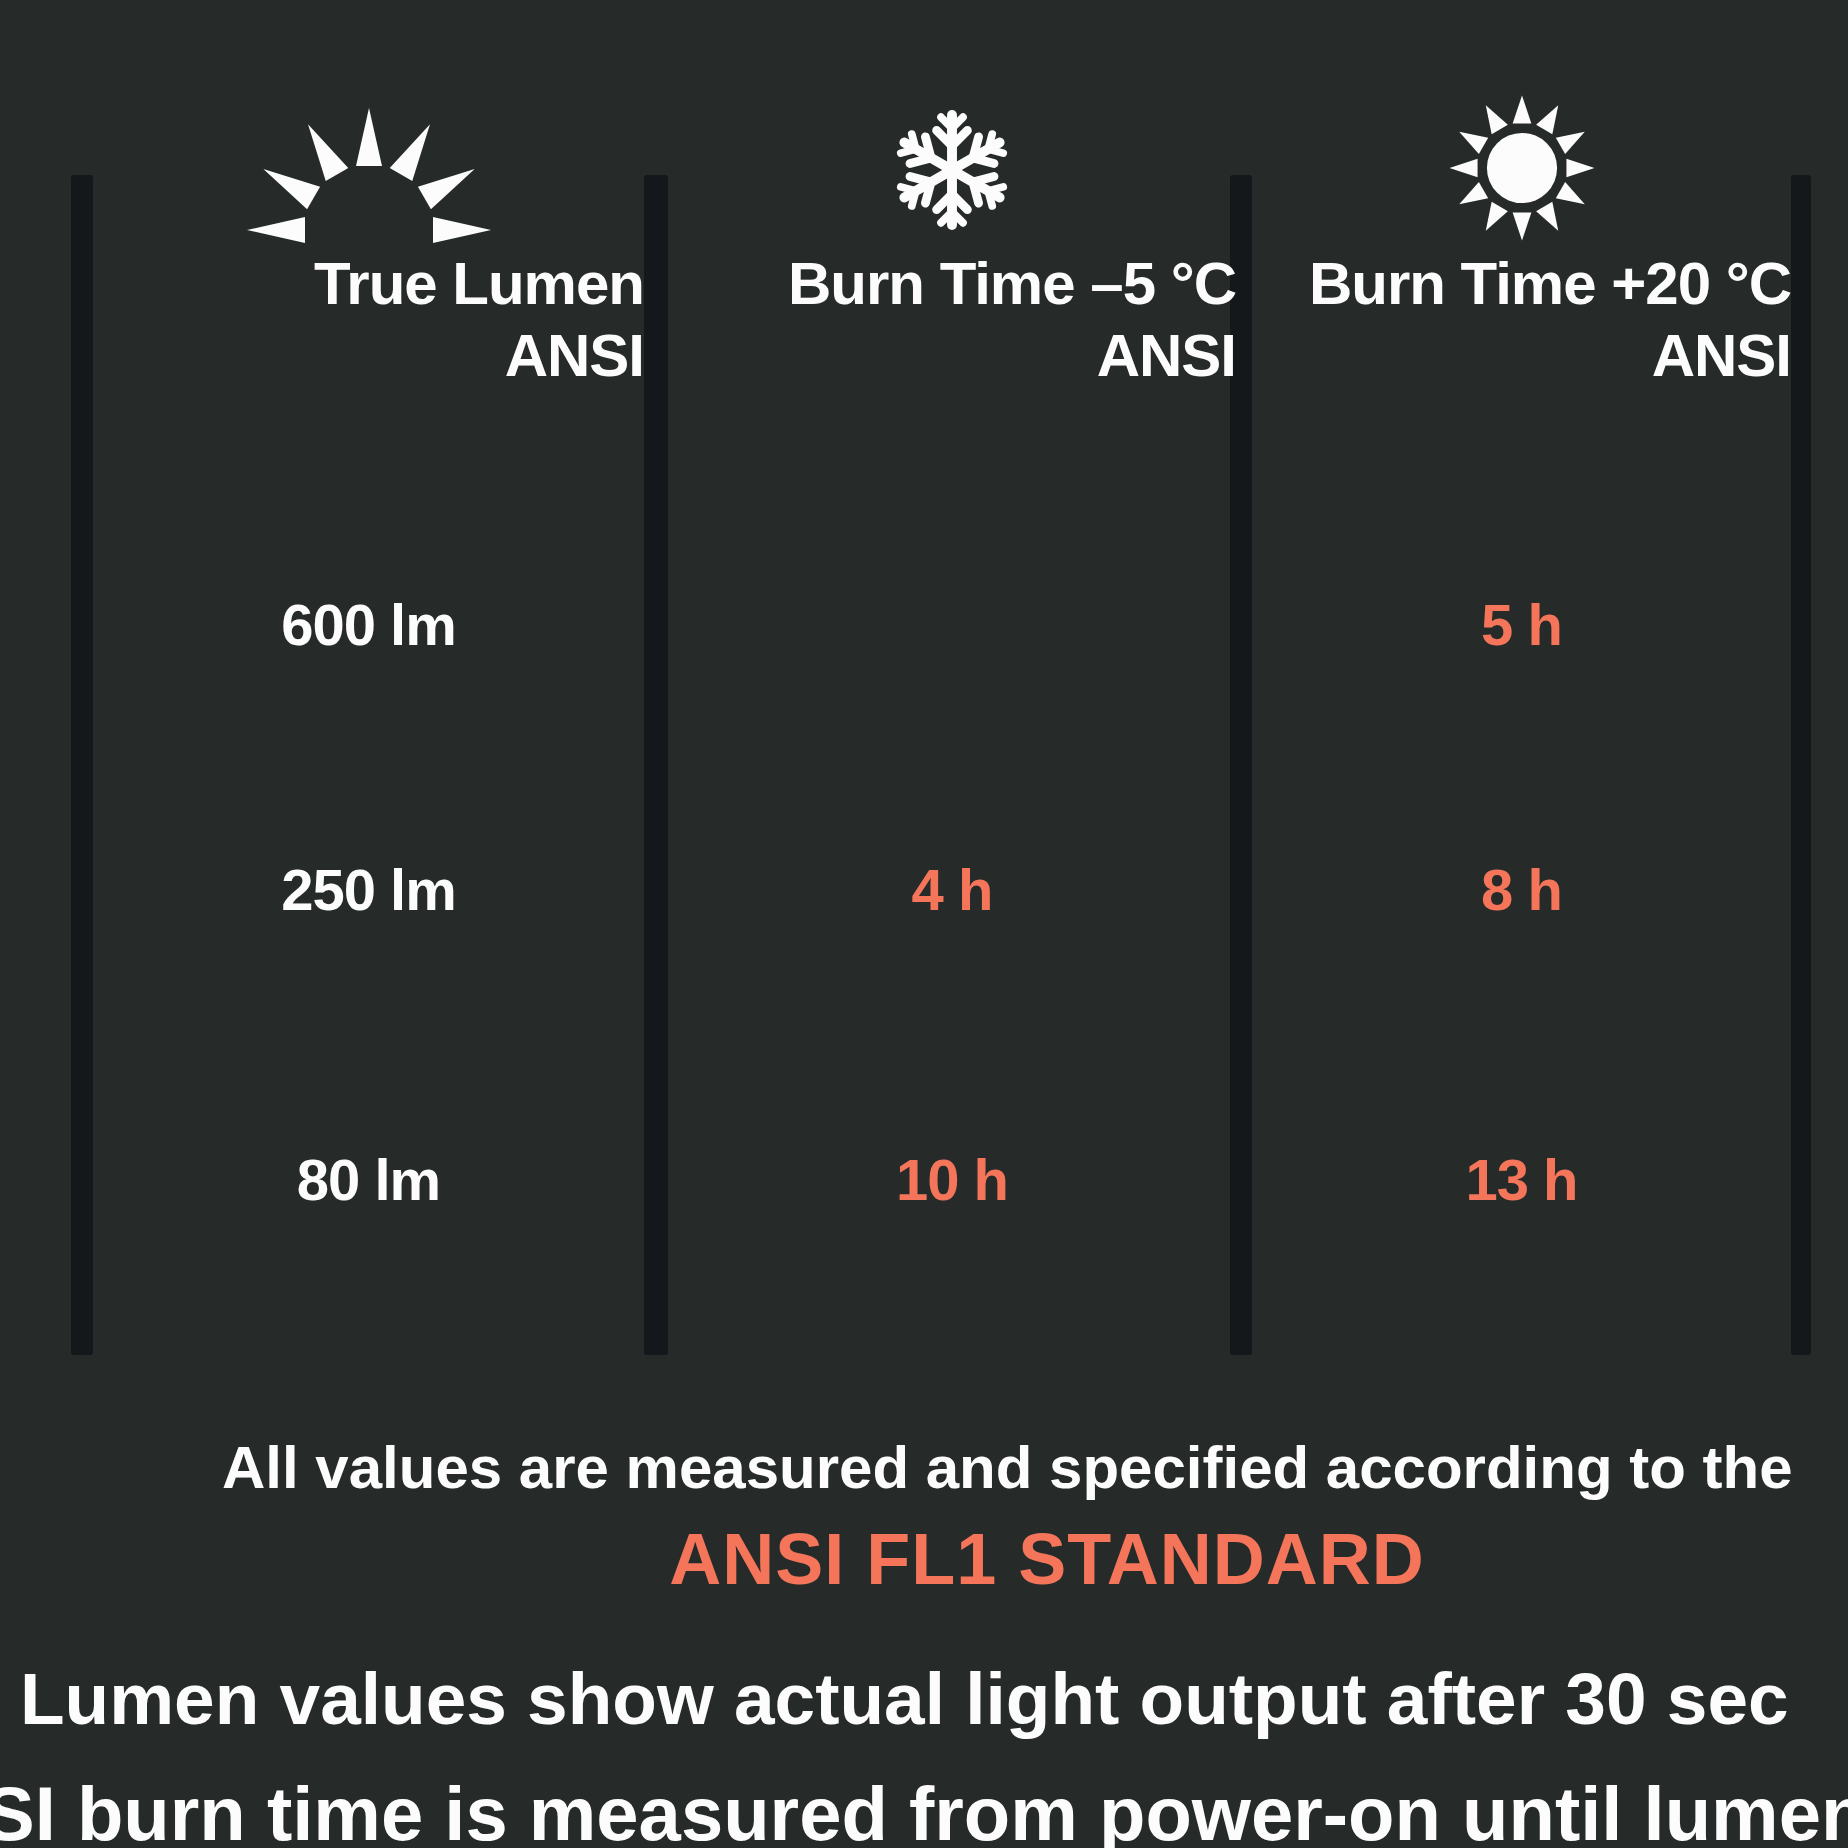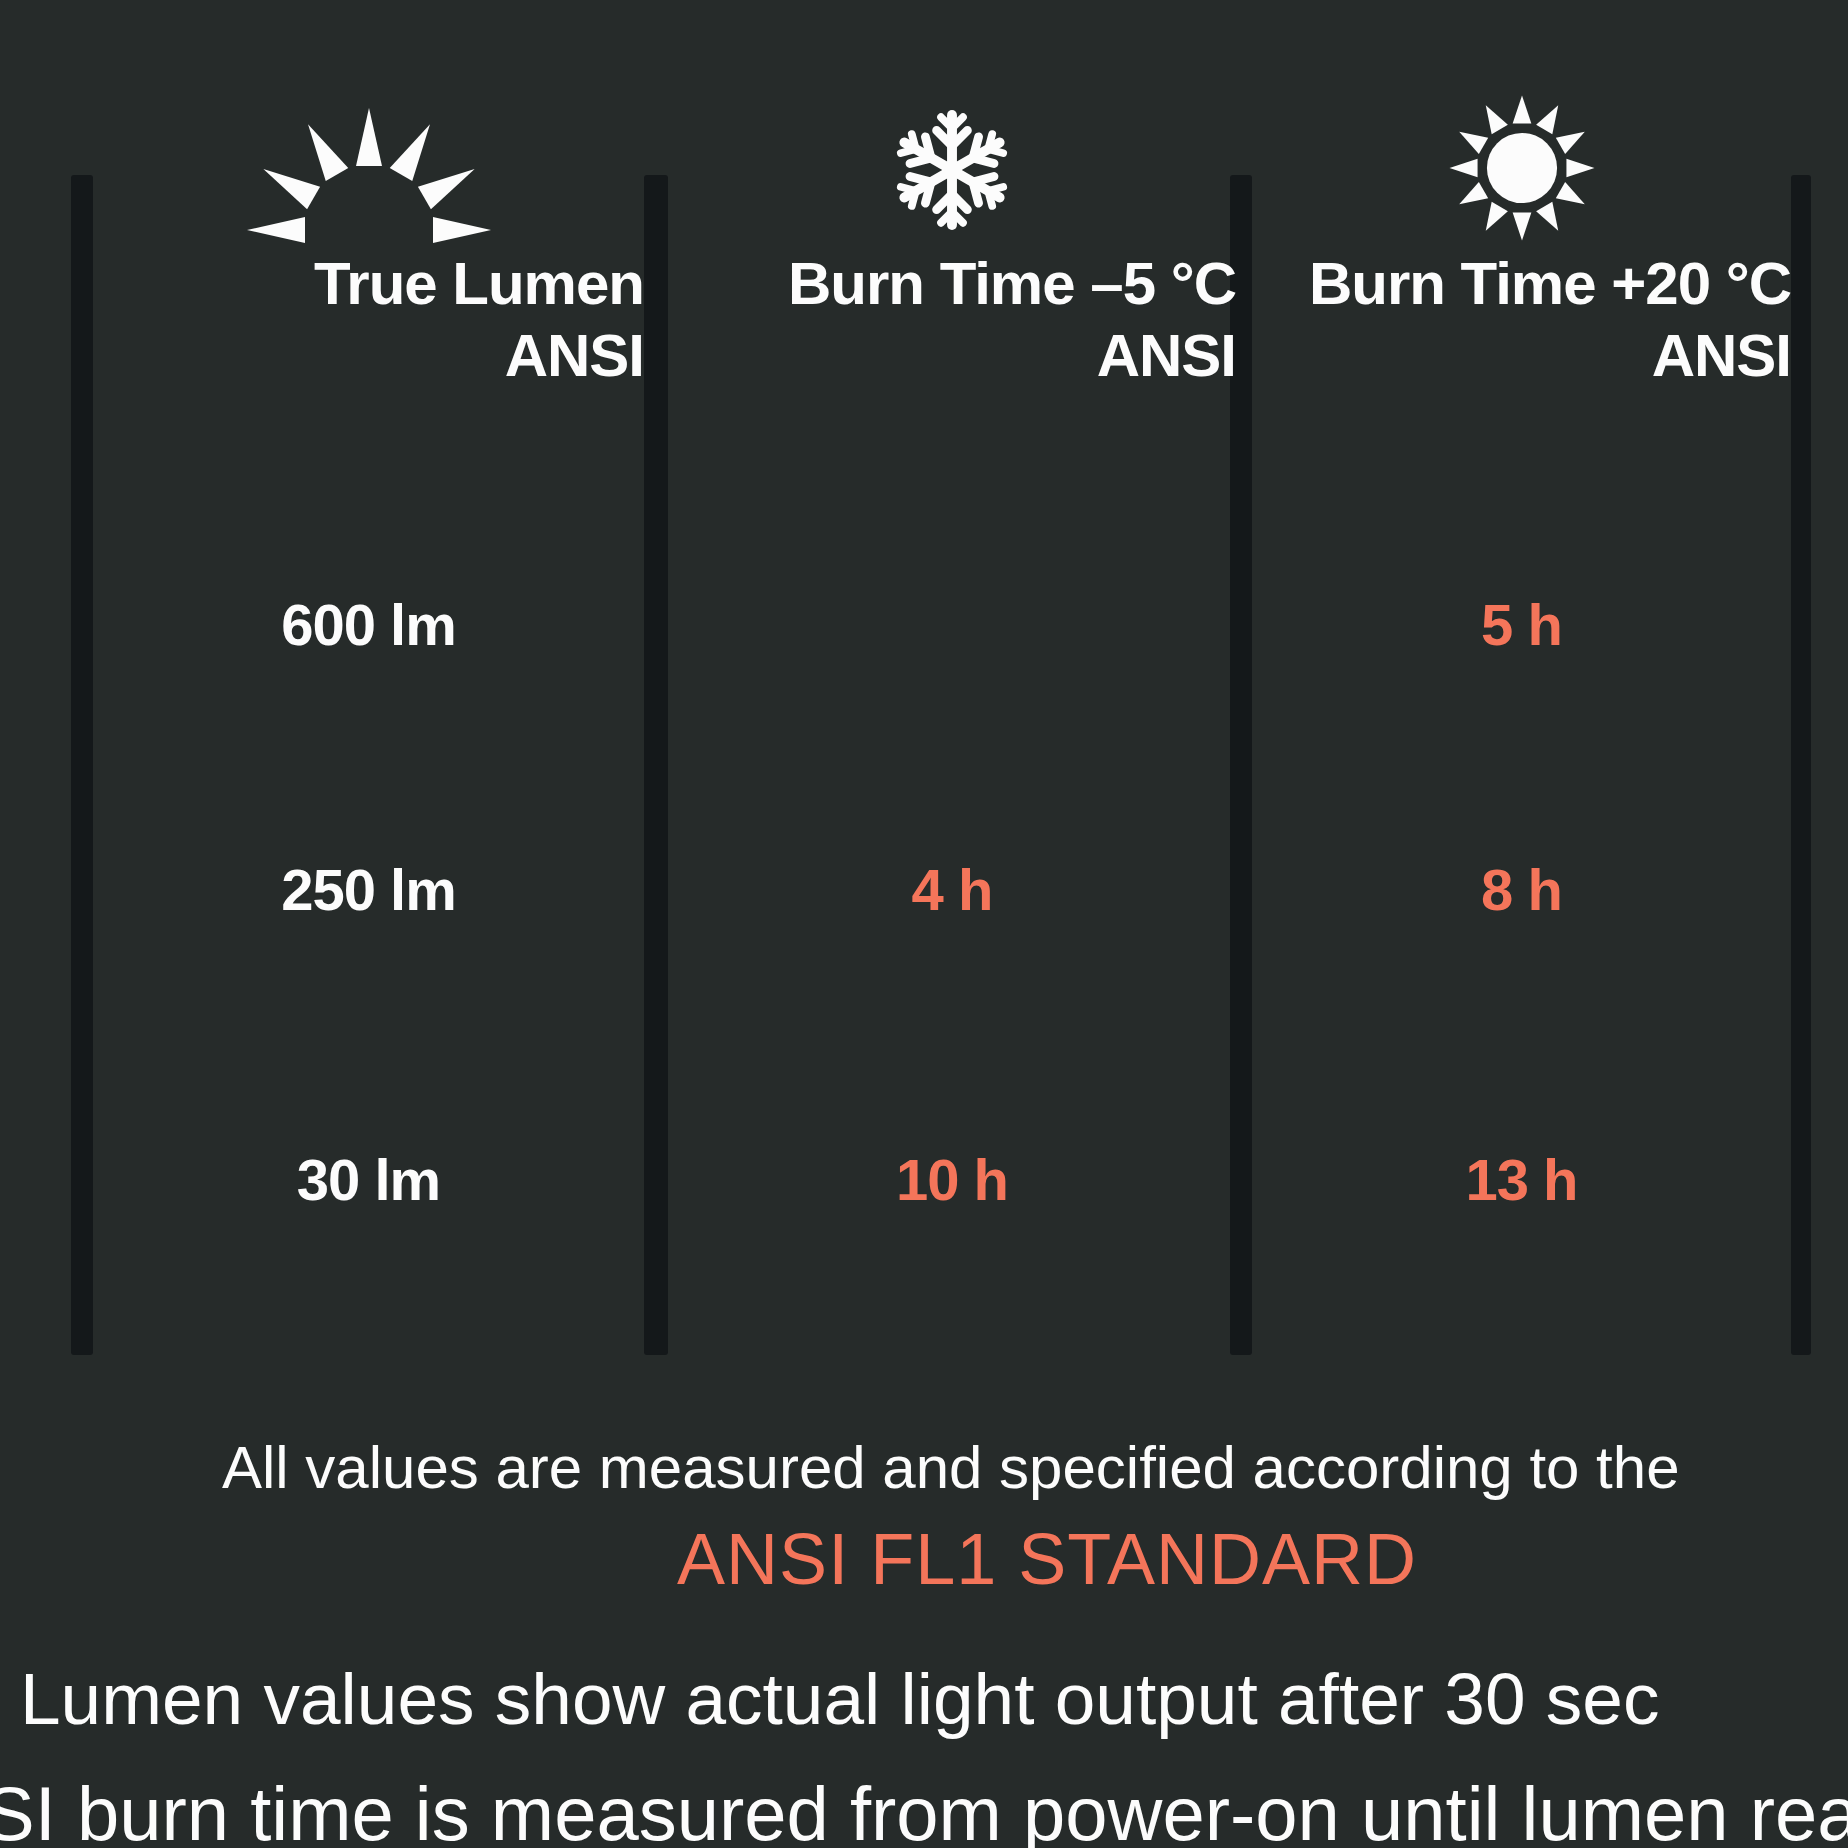--- a/index.html
+++ b/index.html
@@ -31,21 +31,21 @@
   }
   .cell{
     position:absolute;text-align:center;font-weight:700;
     font-size:58px;line-height:70px;letter-spacing:-1px;white-space:nowrap;
     color:var(--text,#fcfcfc);
   }
   .r1{top:570px;margin-top:20px;} .r2{top:855px;} .r3{top:1145px;}
   .orange{color:var(--accent,#f4755a);}
 
   .note{
-    position:absolute;color:var(--text,#fcfcfc);font-weight:400;white-space:nowrap;
+    position:absolute;color:var(--text,#fcfcfc);font-weight:700;white-space:nowrap;
   }
   .note1{top:1432px;left:222px;font-size:60px;line-height:72px;}
   .note2{top:1516px;left:1047px;transform:translateX(-50%);font-size:72px;line-height:86px;
          color:var(--accent,#f4755a);letter-spacing:1px;}
   .note3{top:1655px;left:20px;font-size:73px;line-height:88px;}
   .note4{top:1768px;left:-16px;font-size:76px;line-height:92px;}
 </style>
 </head>
 <body>
 
@@ -152,21 +152,21 @@
     <span>ANSI</span>
   </div>
 
   <div class="cell c1 r1">600 lm</div>
   <div class="cell c3 r1 orange">5 h</div>
 
   <div class="cell c1 r2">250 lm</div>
   <div class="cell c2 r2 orange">4 h</div>
   <div class="cell c3 r2 orange">8 h</div>
 
-  <div class="cell c1 r3">30 lm</div>
+  <div class="cell c1 r3">80 lm</div>
   <div class="cell c2 r3 orange">10 h</div>
   <div class="cell c3 r3 orange">13 h</div>
 
   <div class="note note1">All values are measured and specified according to the</div>
   <div class="note note2">ANSI FL1 STANDARD</div>
   <div class="note note3">Lumen values show actual light output after 30 sec</div>
   <div class="note note4">SI burn time is measured from power-on until lumen reac</div>
 
 </div>
 

